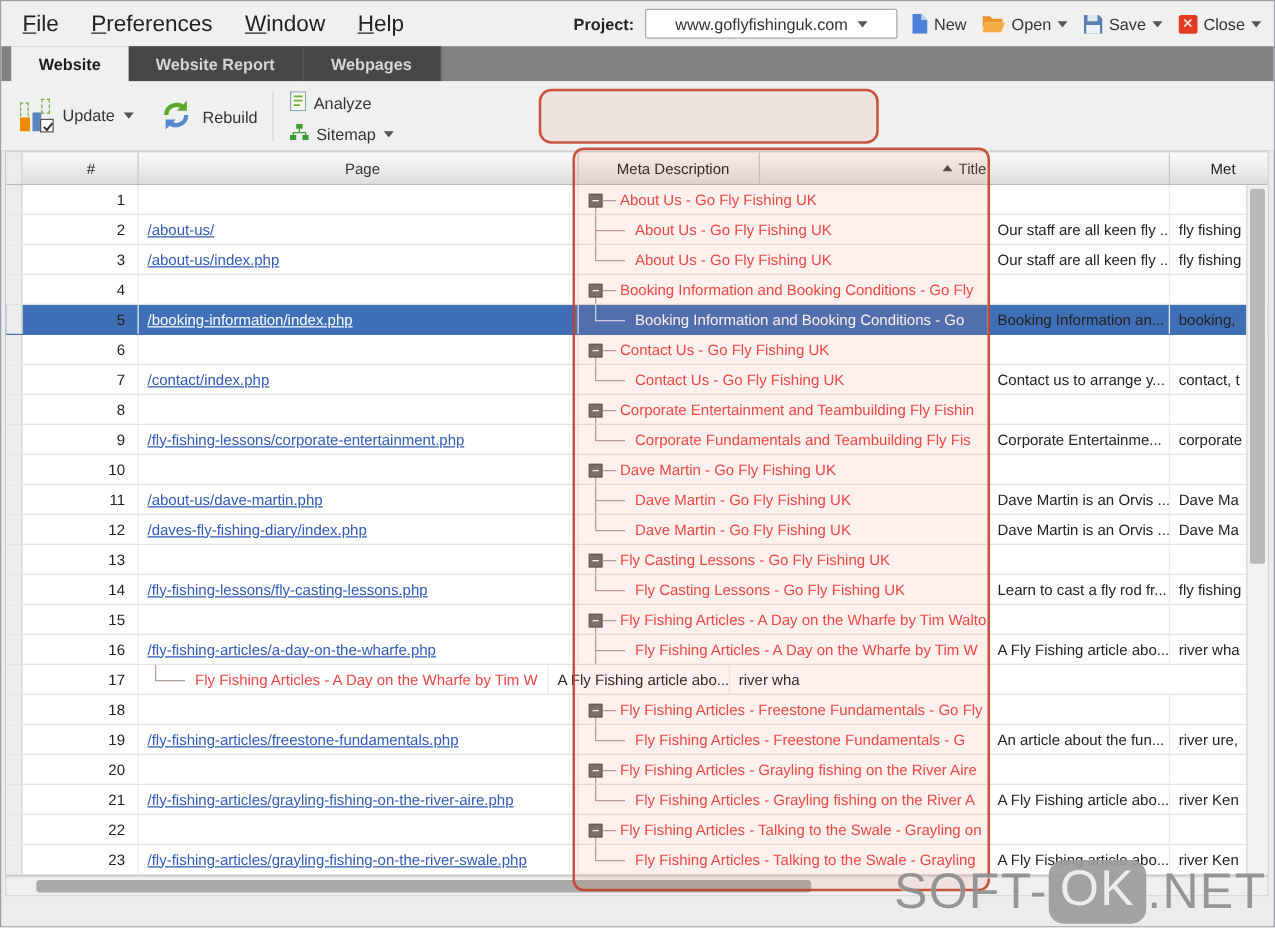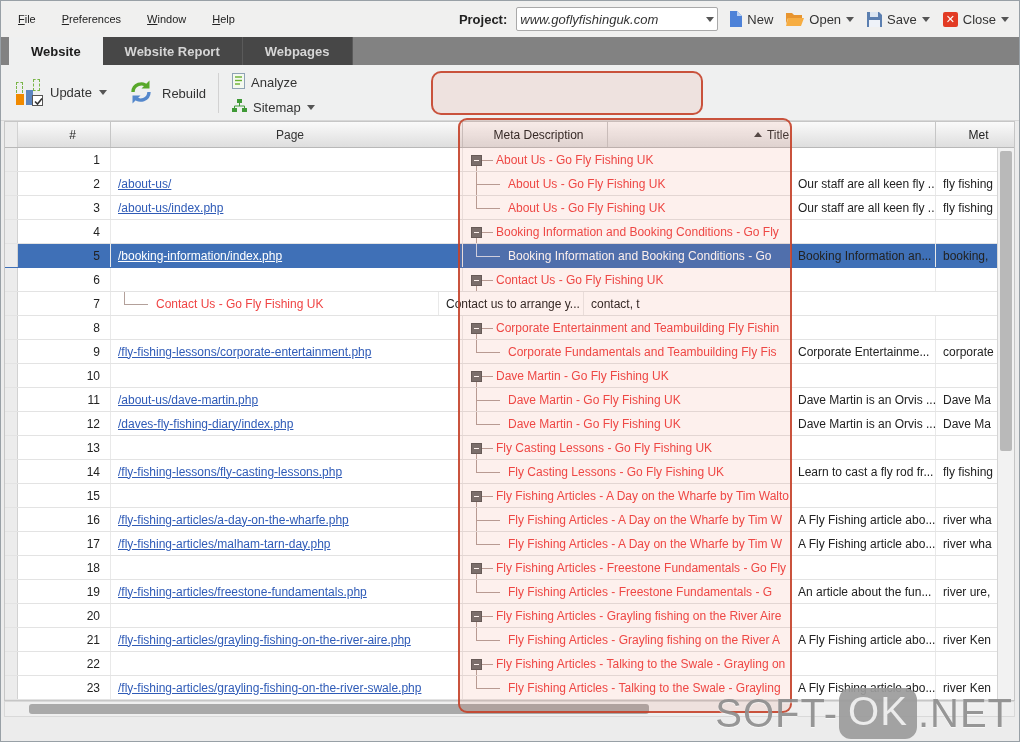--- a/index.html
+++ b/index.html
@@ -6,26 +6,26 @@
   html,body { background:#fff; }
   body { font-family:"Liberation Sans","DejaVu Sans",sans-serif; font-size:12px; color:#222; }
 
   .window { position:relative; width:1020px; height:742px; background:#ececec;
             border:1px solid #98a0a6; overflow:hidden; }
 
   
   .menubar { position:absolute; left:0; top:0; right:0; height:36px; background:#f0f0ef;
              display:flex; align-items:center; }
   .menus { display:flex; gap:26px; padding-left:17px; }
-  .menu-item { font-size:11px; color:#222; cursor:default; }
+  .menu-item { font-size:18px; color:#222; cursor:default; }
   .menu-item u { text-decoration:underline; }
   .projectbar { position:absolute; right:8px; top:0; height:36px; display:flex; align-items:center; gap:9px; }
   .proj-label { font-weight:bold; font-size:13px; color:#222; }
   .proj-select { width:202px; height:24px; background:#fff; border:1px solid #a9a9a9; border-radius:2px;
-                 display:flex; align-items:center; justify-content:space-between; padding:0 3px; font-size:13px; color:#333;font-style:italic; }
+                 display:flex; align-items:center; justify-content:space-between; padding:0 23px; font-size:13px; color:#333; }
   .caret { width:0; height:0; border-left:4px solid transparent; border-right:4px solid transparent;
            border-top:5px solid #555; display:inline-block; }
   .pbtn { display:flex; align-items:center; gap:5px; font-size:13px; color:#333; padding:3px 2px; cursor:default; }
   .pbtn .i { display:inline-flex; }
   .close-box { width:15px; height:15px; background:#e23b24; border-radius:2px; color:#fff; font-weight:bold;
                font-size:11px; line-height:15px; text-align:center; }
 
   
   .tabbar { position:absolute; left:0; top:36px; right:0; height:28px; background:#828282; display:flex; }
   .tab { height:28px; padding:0 22px; display:flex; align-items:center; font-size:13px; font-weight:bold;
@@ -370,20 +370,23 @@
               <span class="hstub"></span>
             </span>
             <span class="ttext">Contact Us - Go Fly Fishing UK</span>
           </div>
           <div class="c col-mdesc"></div>
           <div class="c col-mkw"></div>
         </div>
         <div class="row">
           <div class="c col-gutter"></div>
           <div class="c col-num">7</div>
+          <div class="c col-page">
+            <a class="plink">/contact/index.php</a>
+          </div>
           <div class="c col-title">
             <span class="tw child last"></span>
             <span class="ttext">Contact Us - Go Fly Fishing UK</span>
           </div>
           <div class="c col-mdesc">Contact us to arrange y...</div>
           <div class="c col-mkw">contact, t</div>
         </div>
         <div class="row">
           <div class="c col-gutter"></div>
           <div class="c col-num">8</div>
@@ -513,23 +516,20 @@
           <div class="c col-title">
             <span class="tw child "></span>
             <span class="ttext">Fly Fishing Articles - A Day on the Wharfe by Tim W</span>
           </div>
           <div class="c col-mdesc">A Fly Fishing article abo...</div>
           <div class="c col-mkw">river wha</div>
         </div>
         <div class="row">
           <div class="c col-gutter"></div>
           <div class="c col-num">17</div>
-          <div class="c col-page">
-            <a class="plink">/fly-fishing-articles/malham-tarn-day.php</a>
-          </div>
           <div class="c col-title">
             <span class="tw child last"></span>
             <span class="ttext">Fly Fishing Articles - A Day on the Wharfe by Tim W</span>
           </div>
           <div class="c col-mdesc">A Fly Fishing article abo...</div>
           <div class="c col-mkw">river wha</div>
         </div>
         <div class="row">
           <div class="c col-gutter"></div>
           <div class="c col-num">18</div>

